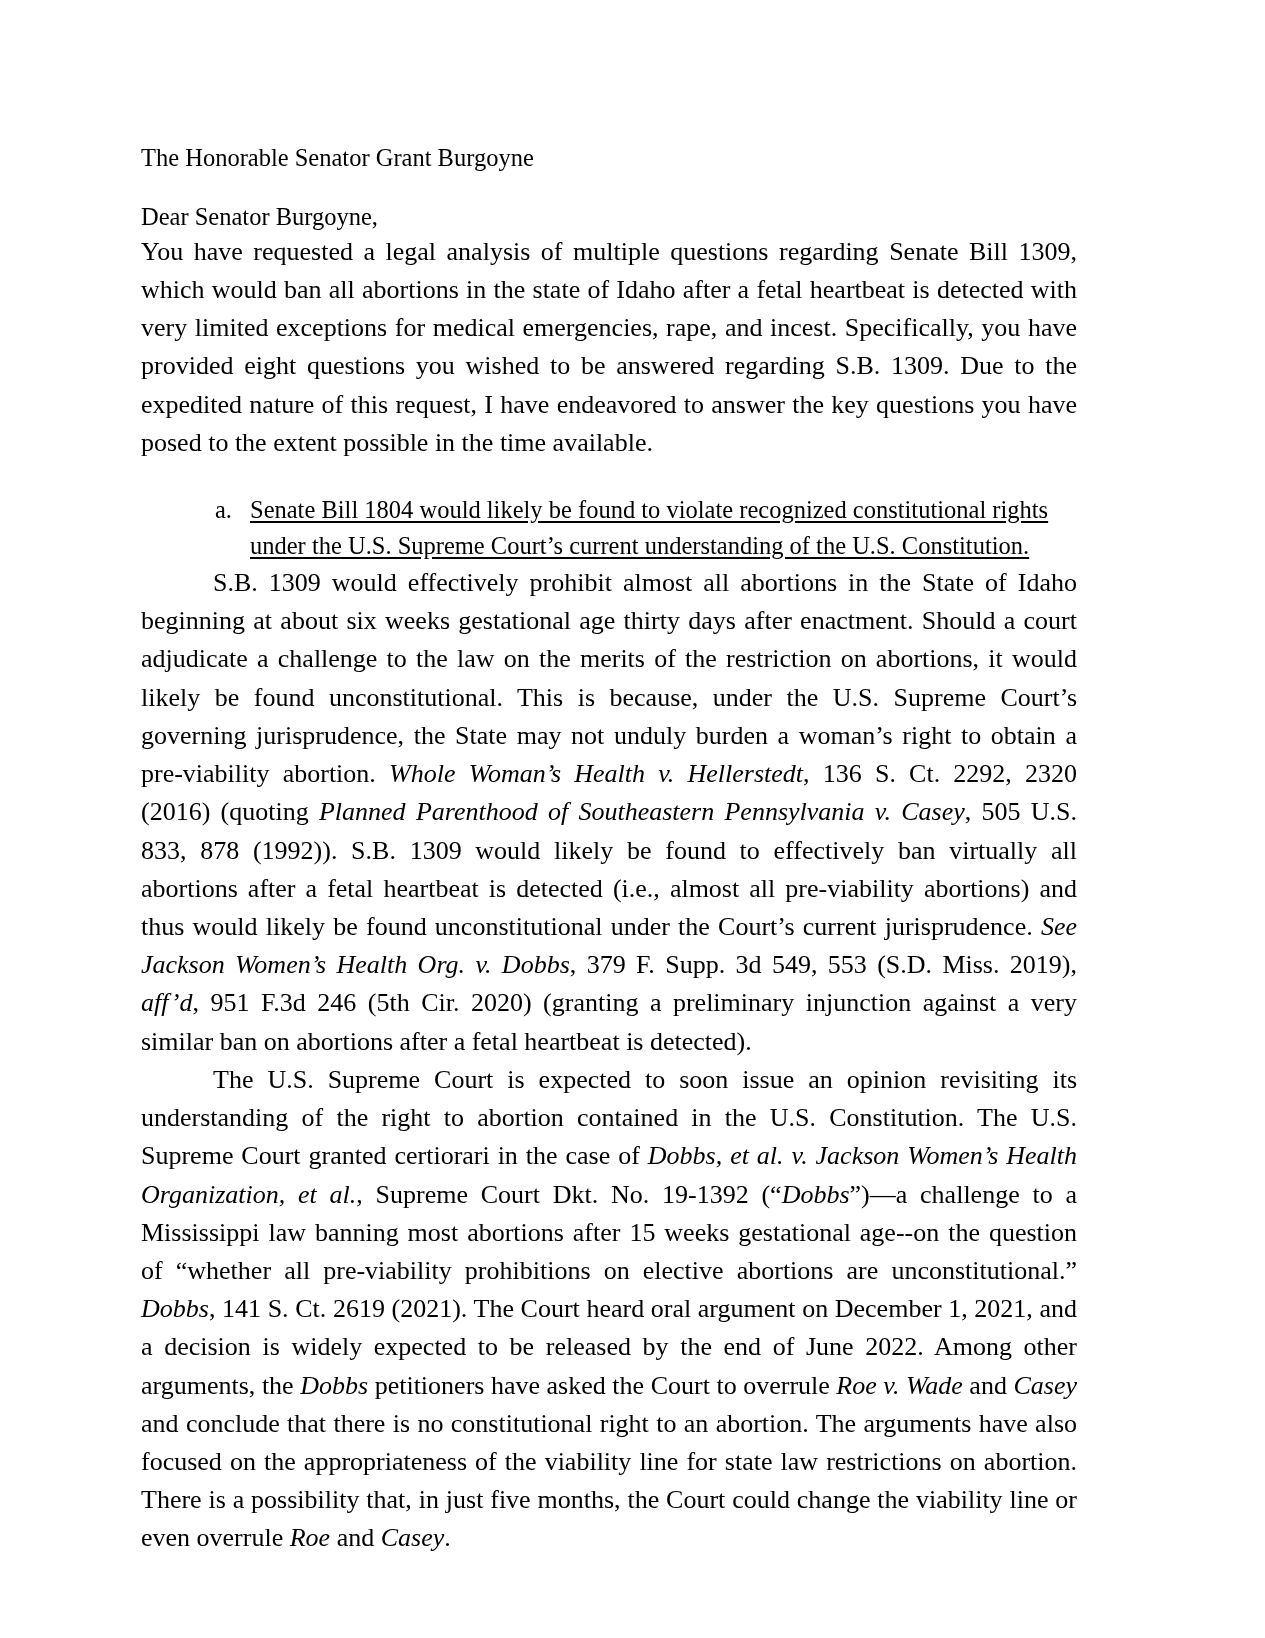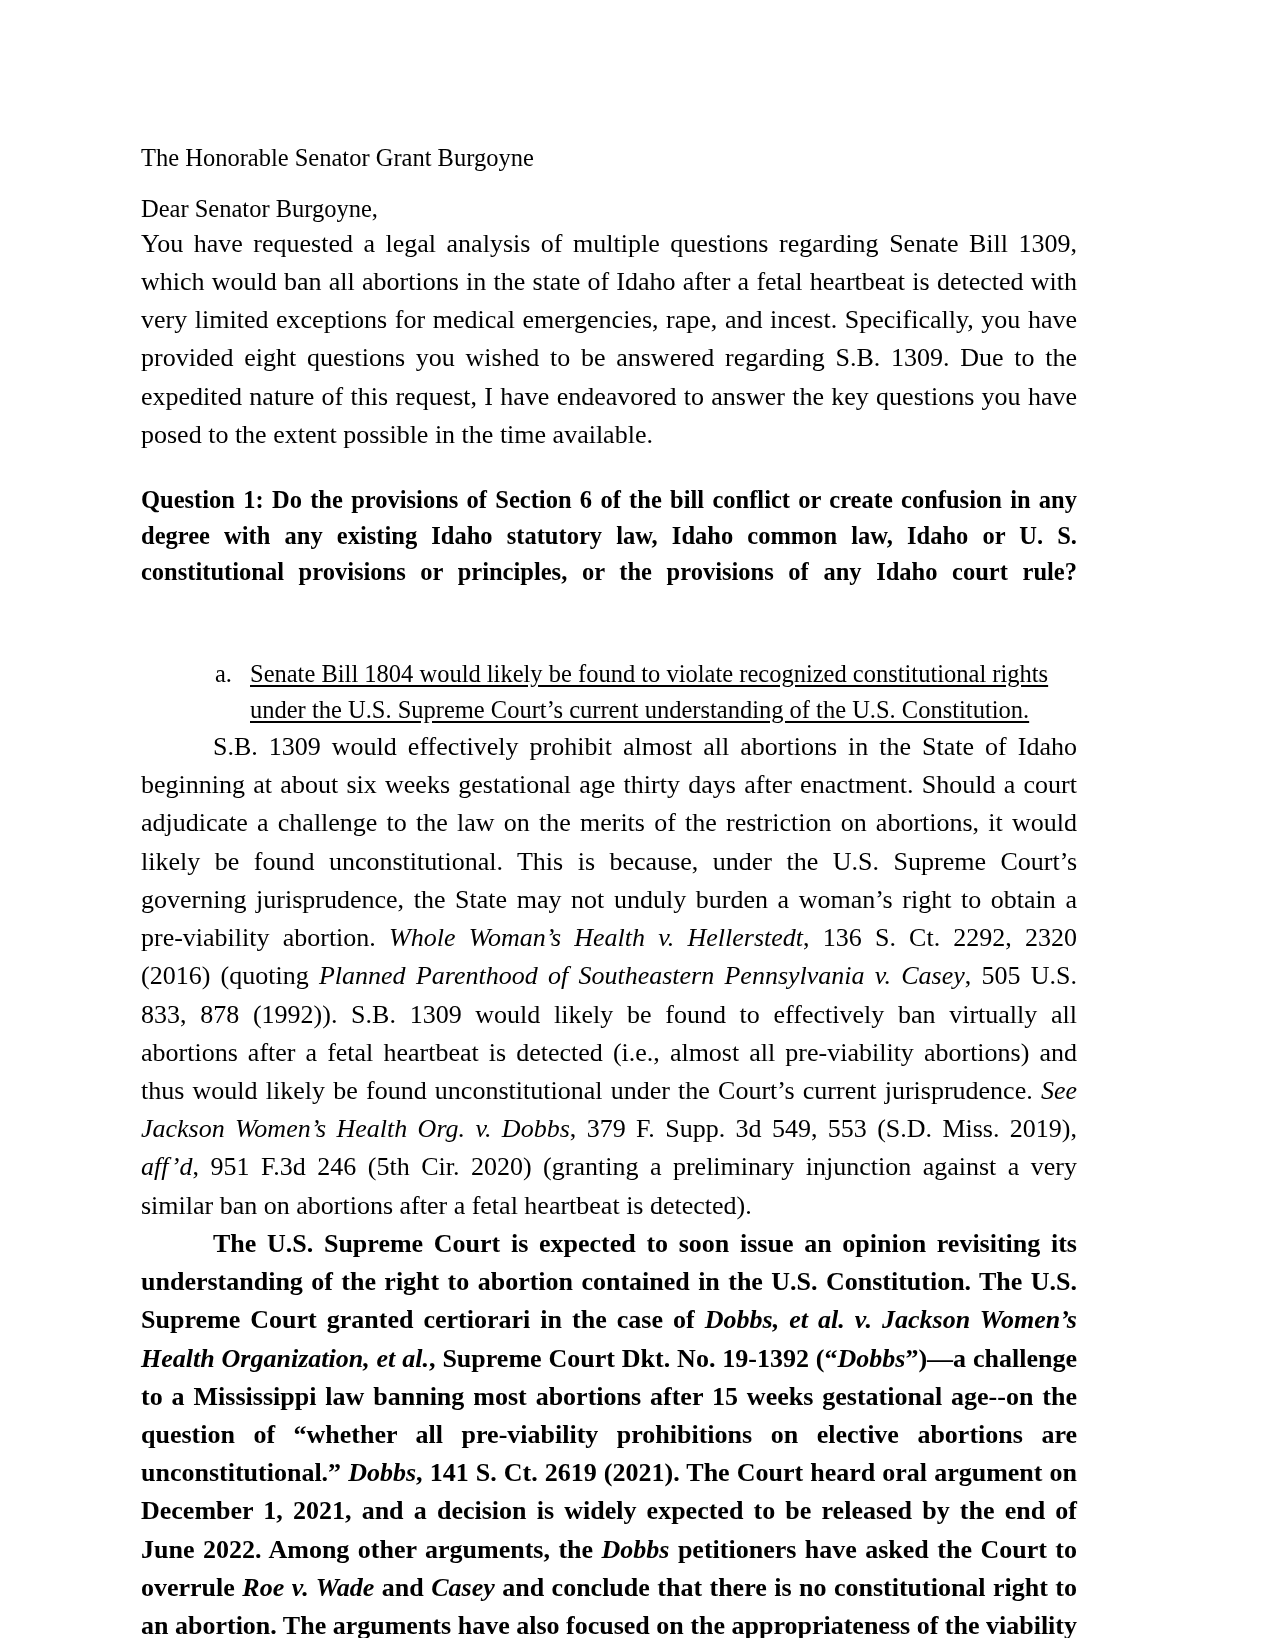--- a/index.html
+++ b/index.html
@@ -27,21 +27,21 @@
     width: 936px;
   }
   .addr-line {
     font-size: 24.5px;
     line-height: 1.30;
     white-space: nowrap;
   }
   .salutation {
     font-size: 24.5px;
     line-height: 1.30;
-    margin-top: 19px;
+    margin-top: 27px;
   }
   p.body-para {
     font-size: 26px;
     line-height: 1.47;
     text-align: justify;
     text-justify: inter-word;
     margin: 0;
   }
   .gap-intro { margin-top: 28px; }
   .heading-q {
@@ -80,37 +80,35 @@
     text-underline-offset: 3px;
     display: block;
   }
   .indent-para {
     margin-top: 28px;
     text-indent: 72px;
   }
   .tight-para {
     margin-top: 27px;
     text-indent: 72px;
-    font-weight: bold;
   }
   i, .ital { font-style: italic; }
 </style>
 </head>
 <body>
 
 <div class="page">
   <div class="sheet">
 
     <div class="addr-line">The Honorable Senator Grant Burgoyne</div>
 
     <div class="salutation">Dear Senator Burgoyne,</div>
 
     <p class="body-para gap-intro">You have requested a legal analysis of multiple questions regarding Senate Bill 1309, which would ban all abortions in the state of Idaho after a fetal heartbeat is detected with very limited exceptions for medical emergencies, rape, and incest. Specifically, you have provided eight questions you wished to be answered regarding S.B. 1309. Due to the expedited nature of this request, I have endeavored to answer the key questions you have posed to the extent possible in the time available.</p>
 
-    <p class="heading-q">Question 1:  Do the provisions of Section 6 of the bill conflict or create confusion in any degree with any existing Idaho statutory law, Idaho common law, Idaho or U. S. constitutional provisions or principles, or the provisions of any Idaho court rule?</p>
 
     <div class="list-block">
       <div class="list-item">
         <span class="list-marker">a.</span>
         <span class="list-text">Senate Bill 1804 would likely be found to violate recognized constitutional rights under the U.S. Supreme Court’s current understanding of the U.S. Constitution.</span>
       </div>
     </div>
 
     <p class="body-para indent-para">
       <span>S.B. 1309 would effectively prohibit almost all abortions in the State of Idaho beginning at about six weeks gestational age thirty days after enactment.  Should a court adjudicate a challenge to the law on the merits of the restriction on abortions, it would likely be found unconstitutional.  This is because, under the U.S. Supreme Court’s governing jurisprudence, the State may not unduly burden a woman’s right to obtain a pre-viability abortion.  </span><i>Whole Woman’s Health v. Hellerstedt</i><span>, 136 S. Ct. 2292, 2320 (2016) (quoting </span><i>Planned Parenthood of Southeastern Pennsylvania v. Casey</i><span>, 505 U.S. 833, 878 (1992)). S.B. 1309 would likely be found to effectively ban virtually all abortions after a fetal heartbeat is detected (i.e., almost all pre-viability abortions) and thus would likely be found unconstitutional under the Court’s current jurisprudence.  </span><i>See</i><span> </span><i>Jackson Women’s Health Org. v. Dobbs</i><span>, 379 F. Supp. 3d 549, 553 (S.D. Miss. 2019), </span><i>aff’d</i><span>, 951 F.3d 246 (5th Cir. 2020) (granting a preliminary injunction against a very similar ban on abortions after a fetal heartbeat is detected).</span>

